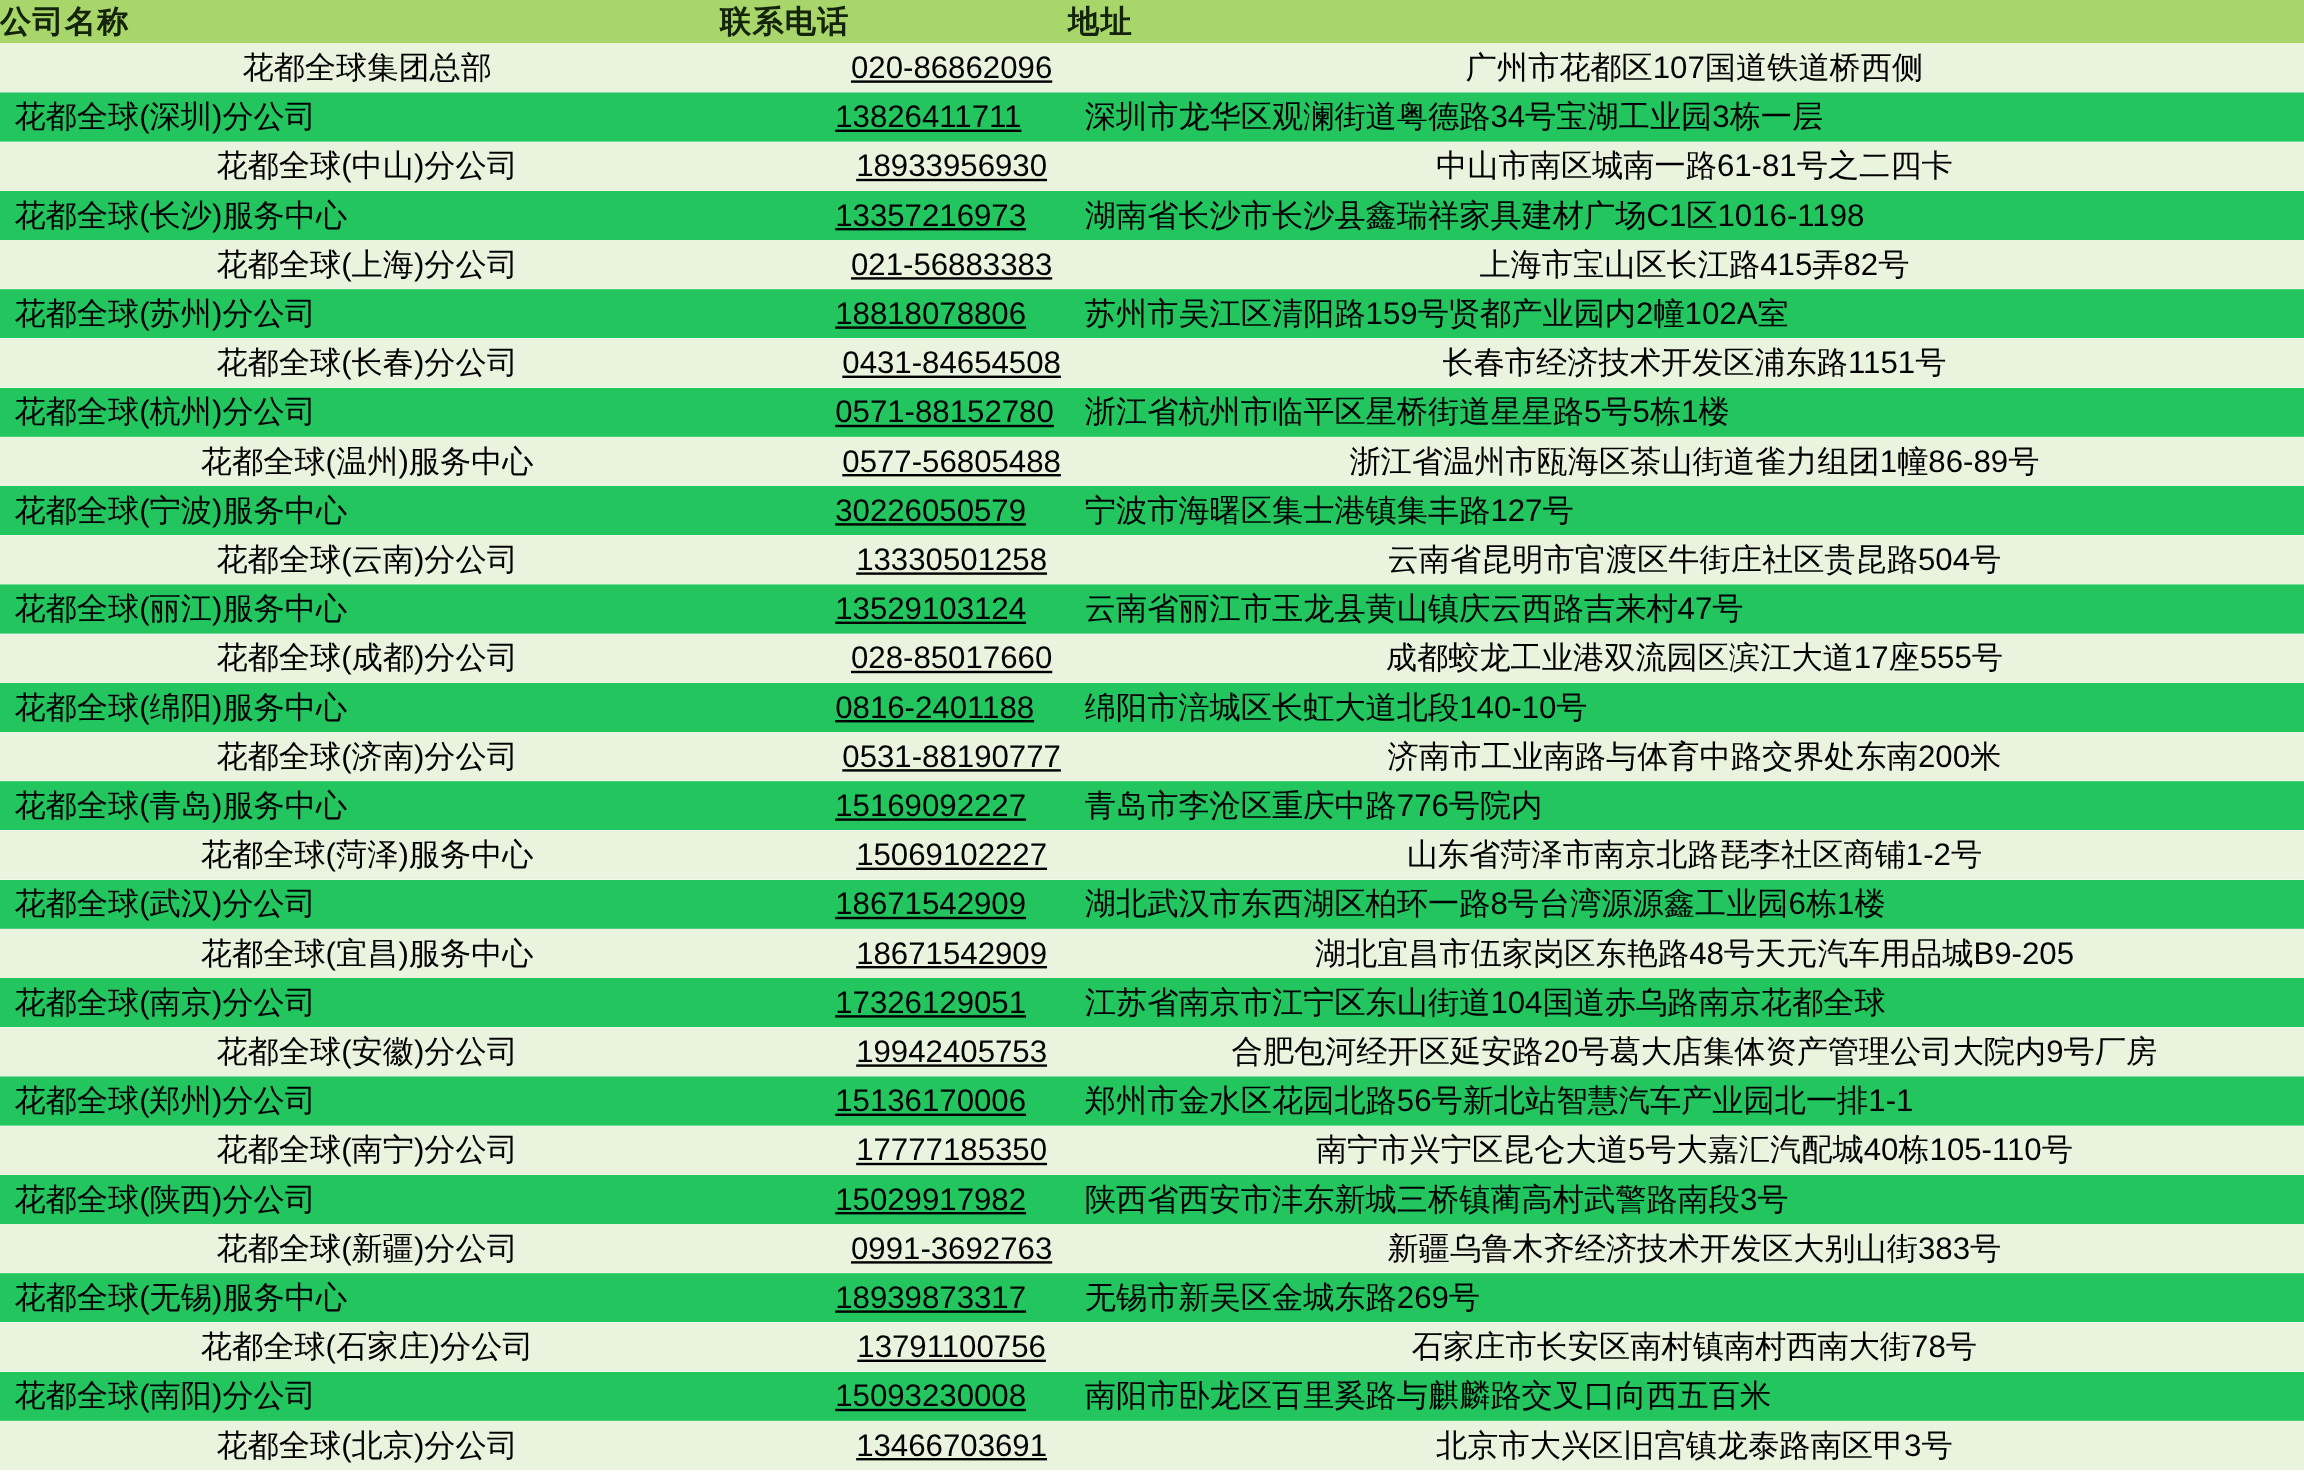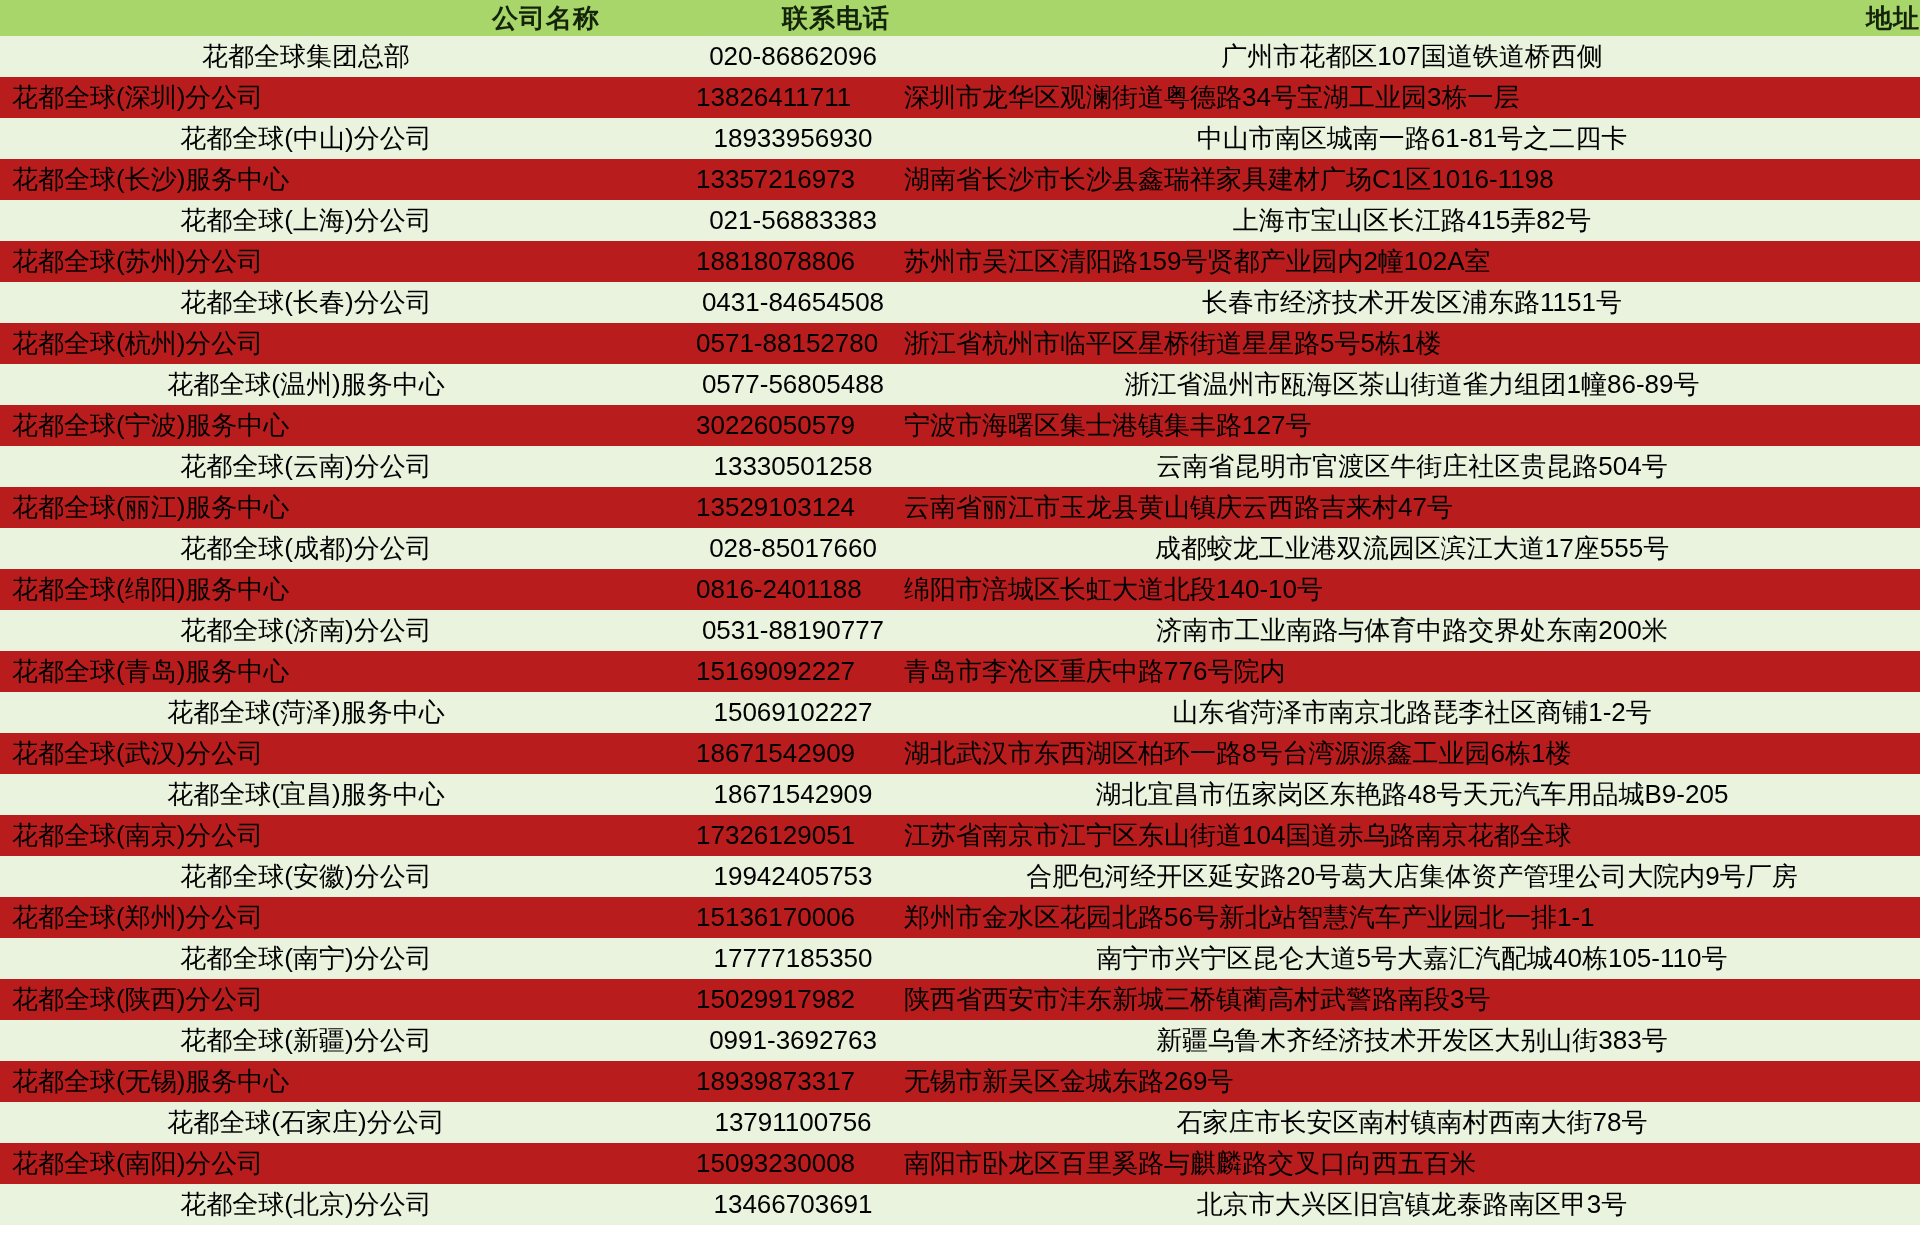--- a/index.html
+++ b/index.html
@@ -28,39 +28,39 @@
   table.contact-table col.c-addr { width: 1030px; }
 
   thead th {
     background: #a8d66a;
     color: #13240a;
     font-weight: bold;
     font-size: 26px;
     height: 36px;
     line-height: 36px;
     padding: 0;
-    text-align: right;
+    text-align: left;
     border: none;
     letter-spacing: 1px;
   }
   tbody td {
     font-size: 26px;
     color: #000000;
     height: 41px;
     line-height: 41px;
     padding: 0 0 0 6px;
     border: none;
     white-space: nowrap;
     overflow: hidden;
     text-overflow: clip;
   }
   tbody tr.row-even td { background: #eaf3de; text-align: center; }
-  tbody tr.row-odd td { background: #b91c1c; }
+  tbody tr.row-odd td { background: #22c55e; }
 
-  td.cell-phone { padding-left: 0; }
+  td.cell-phone { padding-left: 0; text-decoration: underline; }
   td.cell-addr { padding-left: 0; margin-top: 36px; }
 
   .pad-name { padding-left: 6px; display: block; }
   .pad-phone { padding-left: 96px; display: block; }
   .pad-addr { padding-left: 14px; display: block; }
 </style>
 </head>
 <body>
 
 <div class="table-wrap">

